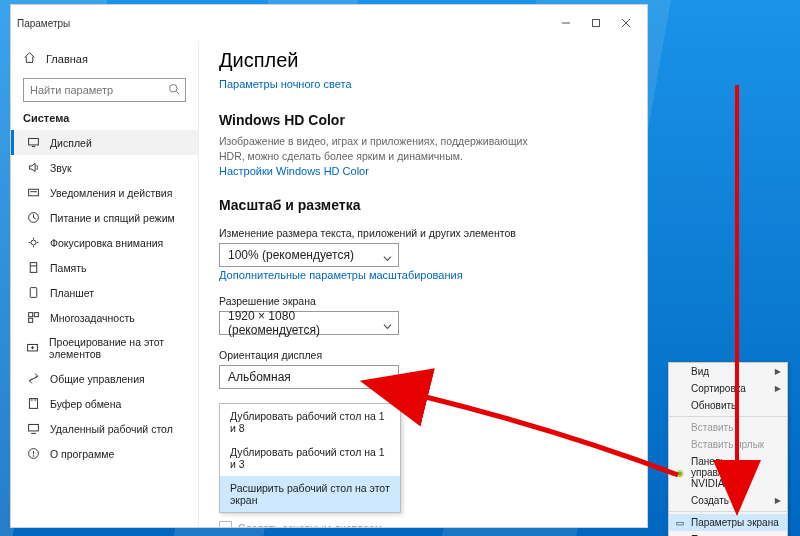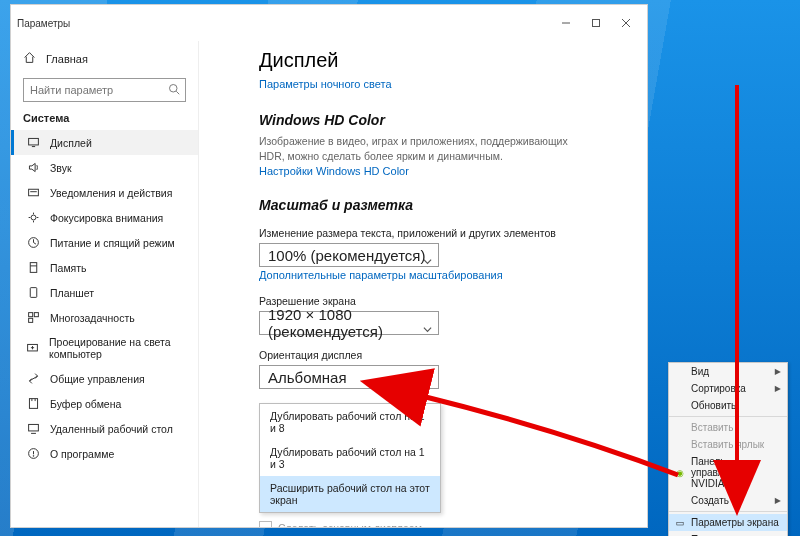--- a/index.html
+++ b/index.html
@@ -21,21 +21,21 @@
   }
   .titlebar {
     height: 24px; display: flex; align-items: center; padding: 18px 6px;
     font-size: 10px; color: #333;
   }
   .titlebar .title { flex: 0 0 auto; }
   .titlebar .spacer { flex: 1; }
   .winbtn { width: 30px; height: 24px; display: flex; align-items: center; justify-content: center; color: #555; font-size: 10px; }
   .winbtn svg { width: 10px; height: 10px; stroke: #555; stroke-width: 1; fill: none; }
 
-  .win-body { flex: 1; display: flex; min-height: 0; gap: 40px; }
+  .win-body { flex: 1; display: flex; min-height: 0; }
 
   .sidebar {
     width: 188px; border-right: 1px solid #eee; background: #fff;
     display: flex; flex-direction: column; padding: 6px 0 0 0;
     font-size: 11px; color: #222;
   }
   .home-row { display: flex; align-items: center; gap: 10px; padding: 4px 12px; }
   .search-wrap { margin: 8px 12px 10px 12px; position: relative; }
   .search {
     width: 100%; height: 24px; border: 1px solid #999; padding: 0 24px 0 6px;
@@ -53,26 +53,26 @@
   .nav-item .icn svg { width: 13px; height: 13px; stroke: #333; stroke-width: 1.2; fill: none; }
 
   .main {
     flex: 1; overflow-y: auto; padding: 8px 20px 20px 20px; position: relative;
   }
   .main::-webkit-scrollbar { width: 6px; }
   .main::-webkit-scrollbar-thumb { background: #ccc; }
 
   h1 { font-size: 20px; font-weight: 400; color: #000; margin-bottom: 2px; }
   .link { color: #0067c0; font-size: 11px; cursor: pointer; }
-  h2 { font-size: 14px; font-weight: 600; color: #111; margin-top: 20px; margin-bottom: 6px; font-style: italic; }
+  h2 { font-size: 14px; font-weight: 600; color: #111; margin-top: 20px; margin-bottom: 6px; }
   .desc { font-size: 10.5px; color: #666; line-height: 1.4; max-width: 330px; }
   .label { font-size: 10.5px; color: #222; margin-top: 14px; margin-bottom: 4px; }
   .combo {
     width: 180px; height: 24px; border: 1px solid #999; background: #fff;
-    display: flex; align-items: center; padding: 0 8px; font-size: 15px; color: #222;
+    display: flex; align-items: center; padding: 0 8px; font-size: 12px; color: #222;
     position: relative;
   }
   .combo .chev { position: absolute; right: 6px; top: 8px; }
   .combo .chev svg { width: 9px; height: 9px; stroke: #555; stroke-width: 1.3; fill: none; }
 
   .dropdown-menu {
     position: absolute; width: 182px; background: #fff; border: 1px solid #bdbdbd;
     box-shadow: 2px 2px 4px rgba(0,0,0,.15); font-size: 10.5px;
   }
   .dropdown-menu .opt { padding: 6px 10px; color: #222; }
@@ -165,34 +165,34 @@
               <svg viewBox="0 0 16 16">
                 <rect x="2" y="4" width="12" height="8"></rect>
                 <line x1="4" y1="7" x2="12" y2="7"></line>
               </svg>
             </span>
             <span>Уведомления и действия</span>
           </div>
           <div class="nav-item">
             <span class="icn">
               <svg viewBox="0 0 16 16">
+                <circle cx="8" cy="8" r="6"></circle>
+                <path d="M8 8V4M8 8l3 2"></path>
+              </svg>
+            </span>
+            <span>Питание и спящий режим</span>
+          </div>
+          <div class="nav-item">
+            <span class="icn">
+              <svg viewBox="0 0 16 16">
                 <circle cx="8" cy="8" r="3"></circle>
                 <path d="M8 2v2M8 12v2M2 8h2M12 8h2"></path>
               </svg>
             </span>
             <span>Фокусировка внимания</span>
-          </div>
-          <div class="nav-item">
-            <span class="icn">
-              <svg viewBox="0 0 16 16">
-                <circle cx="8" cy="8" r="6"></circle>
-                <path d="M8 8V4M8 8l3 2"></path>
-              </svg>
-            </span>
-            <span>Питание и спящий режим</span>
           </div>
           <div class="nav-item">
             <span class="icn">
               <svg viewBox="0 0 16 16">
                 <rect x="4" y="2" width="8" height="12"></rect>
                 <line x1="4" y1="6" x2="12" y2="6"></line>
               </svg>
             </span>
             <span>Память</span>
           </div>
@@ -214,21 +214,21 @@
             </span>
             <span>Многозадачность</span>
           </div>
           <div class="nav-item">
             <span class="icn">
               <svg viewBox="0 0 16 16">
                 <rect x="2" y="3" width="12" height="8"></rect>
                 <path d="M6 7l4 0M8 5v4"></path>
               </svg>
             </span>
-            <span>Проецирование на света компьютер</span>
+            <span>Проецирование на этот элементов</span>
           </div>
           <div class="nav-item">
             <span class="icn">
               <svg viewBox="0 0 16 16">
                 <path d="M6 8l-3 3 3 3M10 2l3 3-3 3"></path>
                 <line x1="3" y1="11" x2="13" y2="5"></line>
               </svg>
             </span>
             <span>Общие управления</span>
           </div>

